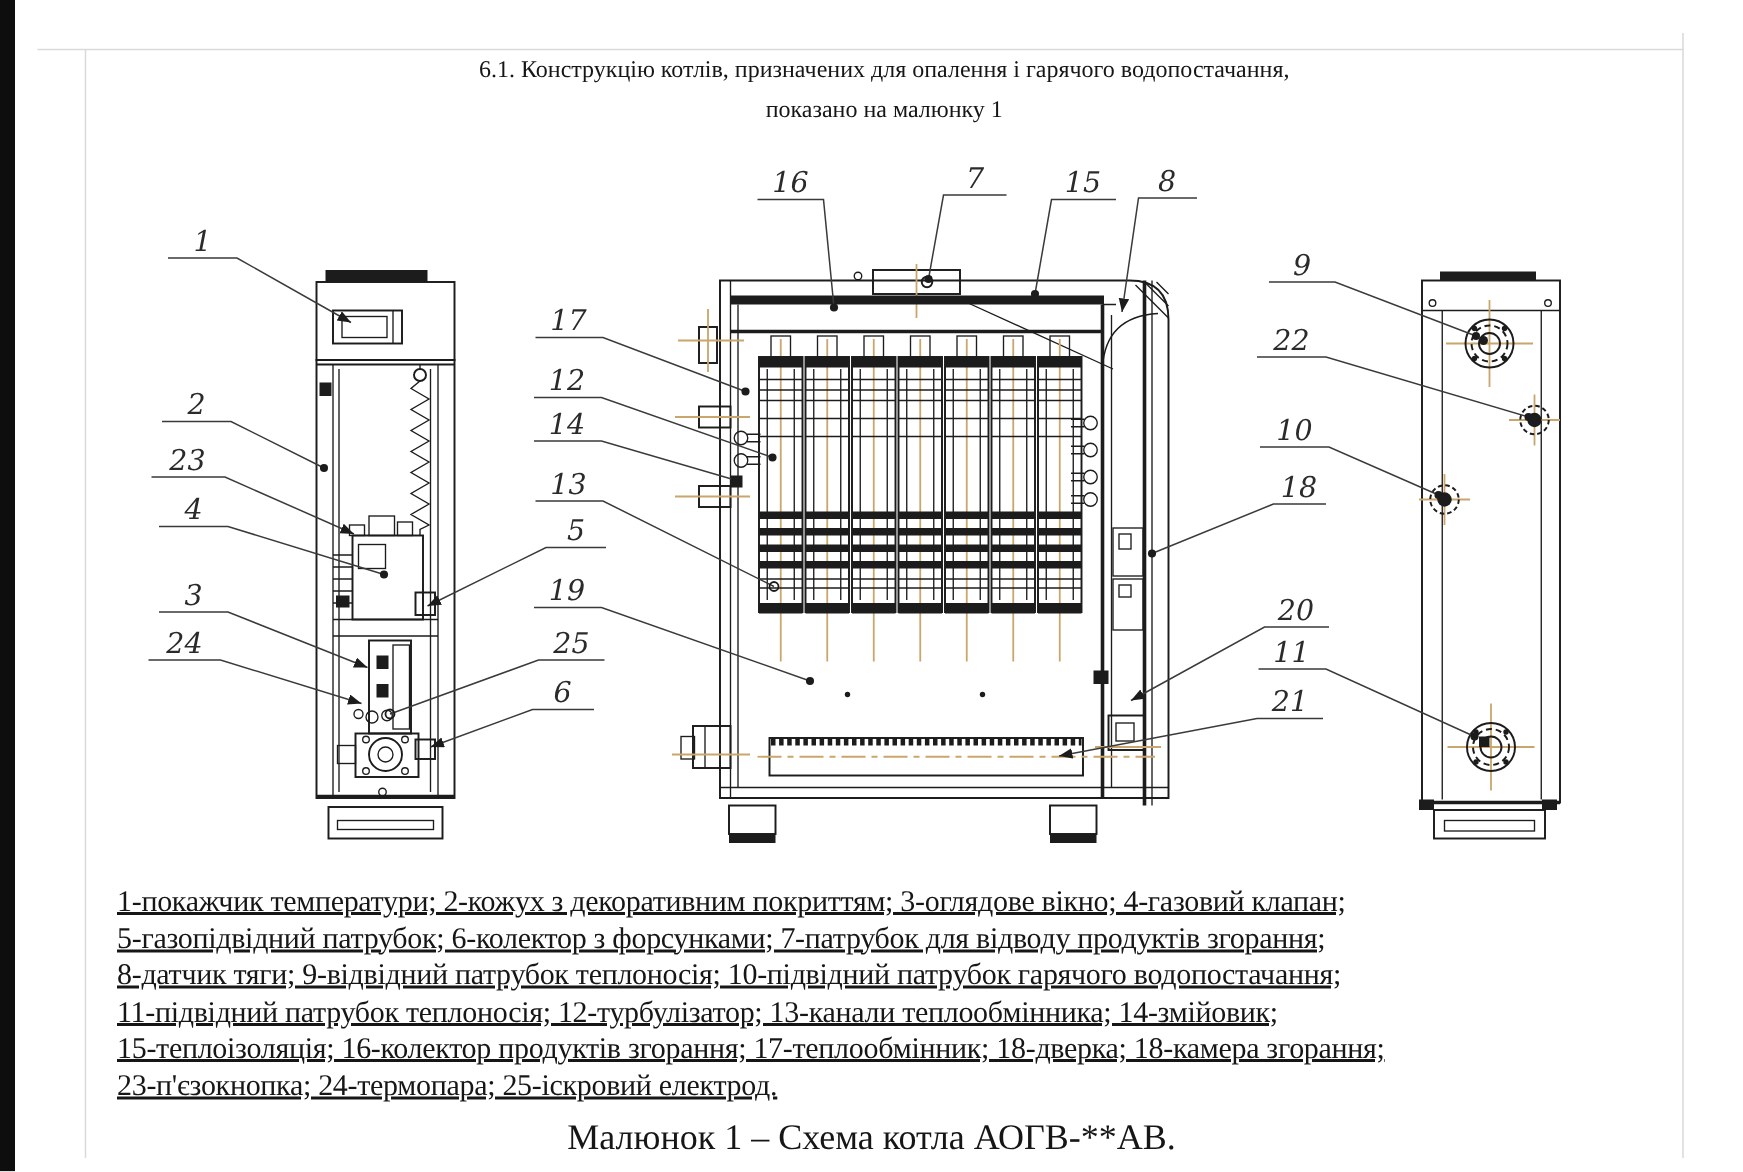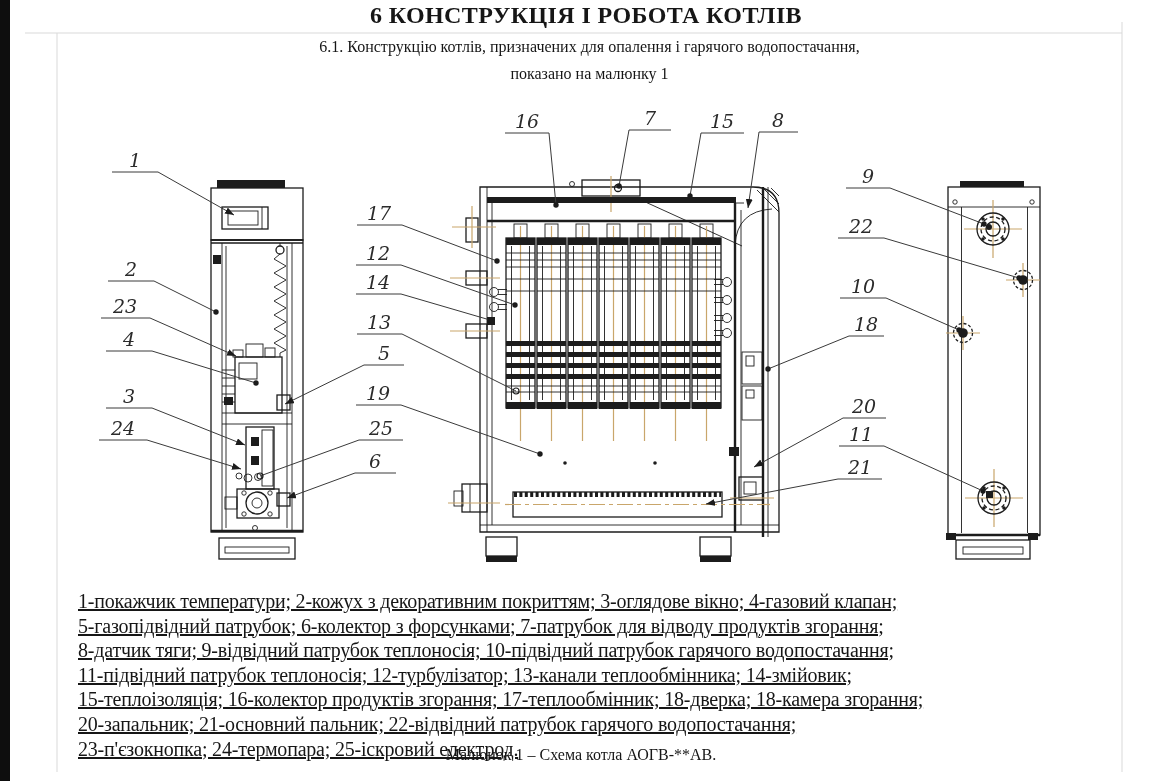--- a/index.html
+++ b/index.html
@@ -4,21 +4,21 @@
 <style>
   html,body{margin:0;padding:0;background:#fff;}
   .page{position:relative;width:1162px;height:781px;background:#ffffff;overflow:hidden;
         font-family:"Liberation Serif","DejaVu Serif",serif;color:#161616;}
   .title{position:absolute;left:10px;right:0;top:2px;text-align:center;
          font-size:24px;font-weight:bold;letter-spacing:.4px;}
   .subtitle{position:absolute;left:57px;right:40px;top:33px;text-align:center;
             font-size:16px;line-height:27px;}
   .legend{position:absolute;left:78px;top:589px;right:20px;font-size:20px;
           line-height:24.6px;letter-spacing:-.2px;white-space:nowrap;text-decoration:underline;}
-  .caption{position:absolute;left:57px;right:57px;top:746px;text-align:center;font-size:16px;}
+  .caption{position:absolute;left:57px;right:57px;top:746px;text-align:center;font-size:24px;}
   svg.diagram{position:absolute;left:0;top:0;}
   .s{stroke:#1c1c1c;stroke-width:1.3;fill:none;}
   .t{stroke-width:.9;}
   .f{fill:#1c1c1c;stroke:none;}
   .thk{stroke-width:2.4;}
   .tan{stroke:var(--centerline,#c9a66b);stroke-width:1.2;fill:none;}
   .lead{stroke:#3a3a3a;stroke-width:1;fill:none;}
   .faint{stroke:#d9d9d9;stroke-width:1;fill:none;}
   .co{font:italic 19px "DejaVu Serif",serif;fill:#2b2b2b;text-anchor:middle;}
 </style>
@@ -311,32 +311,30 @@
           <path class="lead" d="M839,446 H884 L983,491" marker-end="url(#dot)"></path>
           <text class="co" x="861" y="441">11</text>
         </g>
       <g>
           <path class="lead" d="M882,479 H838 L706,504" marker-end="url(#arr)"></path>
           <text class="co" x="860" y="474">21</text>
         </g>
     </g>
   </svg>
 
-  <div class="title">6 КОНСТРУКЦІЯ І РОБОТА КОТЛІВ</div>
 
   <div class="subtitle">
     <div>6.1. Конструкцію котлів, призначених для опалення і гарячого водопостачання,</div>
     <div>показано на малюнку 1</div>
   </div>
 
   <div class="legend">
     <div>1-покажчик температури; 2-кожух з декоративним покриттям; 3-оглядове вікно; 4-газовий клапан;</div>
     <div>5-газопідвідний патрубок; 6-колектор з форсунками; 7-патрубок для відводу продуктів згорання;</div>
     <div>8-датчик тяги; 9-відвідний патрубок теплоносія; 10-підвідний патрубок гарячого водопостачання;</div>
     <div>11-підвідний патрубок теплоносія; 12-турбулізатор; 13-канали теплообмінника; 14-змійовик;</div>
     <div>15-теплоізоляція; 16-колектор продуктів згорання; 17-теплообмінник; 18-дверка; 18-камера згорання;</div>
-    <div>20-запальник; 21-основний пальник; 22-відвідний патрубок гарячого водопостачання;</div>
     <div>23-п'єзокнопка; 24-термопара; 25-іскровий електрод.</div>
   </div>
 
   <div class="caption">Малюнок 1 – Схема котла АОГВ-**АВ.</div>
 
 </div>
 
 </body></html>

